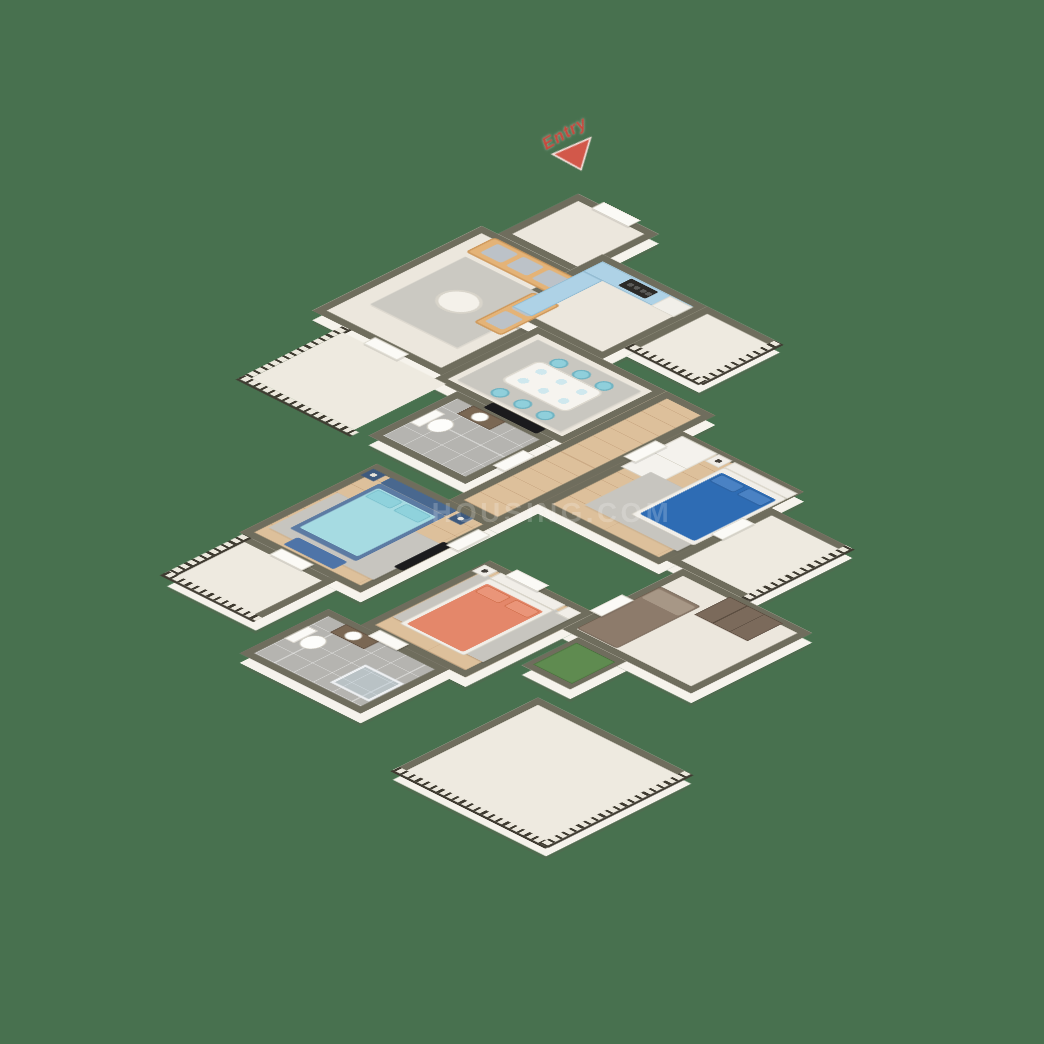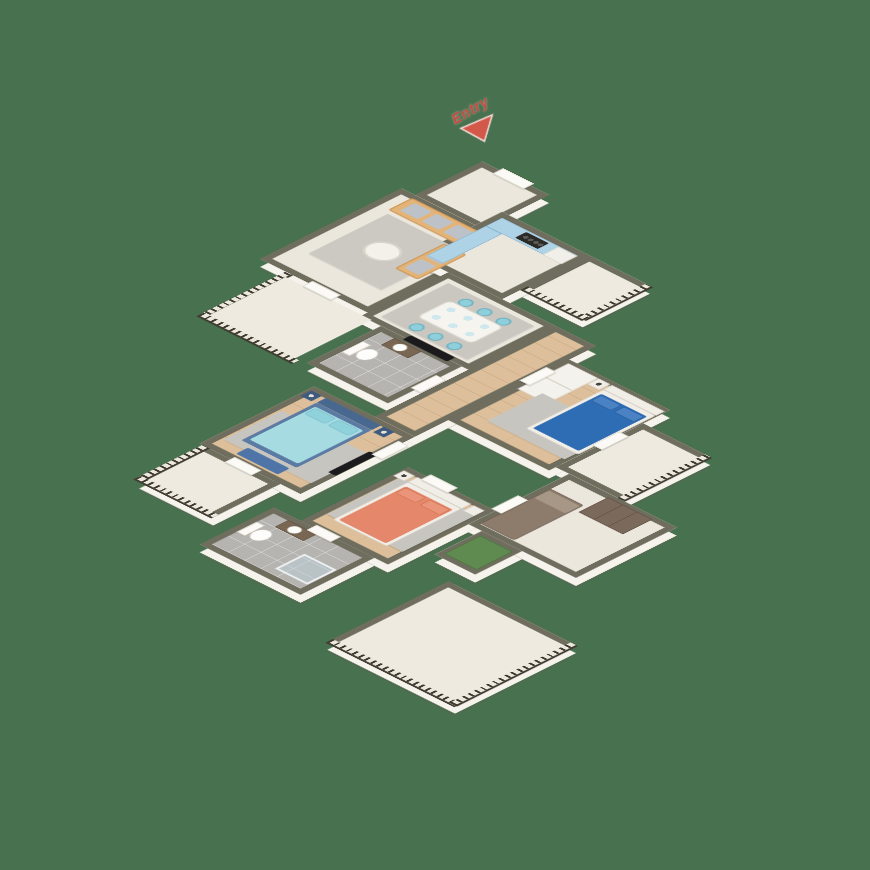--- a/index.html
+++ b/index.html
@@ -161,13 +161,14 @@
     <div class="door" style="left:564px;top:470px;width:13px;height:38px"></div>
   </div>
 
   <div class="entry-marker">
     <div class="entry-label">Entry</div>
     <svg width="40" height="28" viewBox="0 0 40 28">
       <polygon points="3,3 37,7 17,26" fill="#d2584a" stroke="#f3ded9" stroke-width="1.5"></polygon>
     </svg>
   </div>
 
+  <div class="watermark">HOUSING.COM</div>
 </div>
 
 </body></html>

